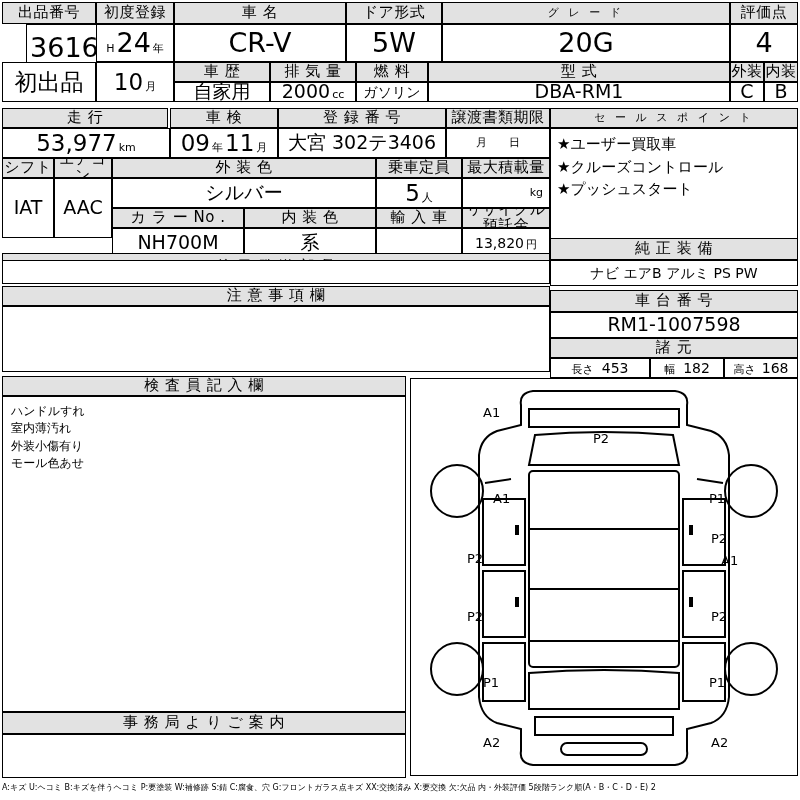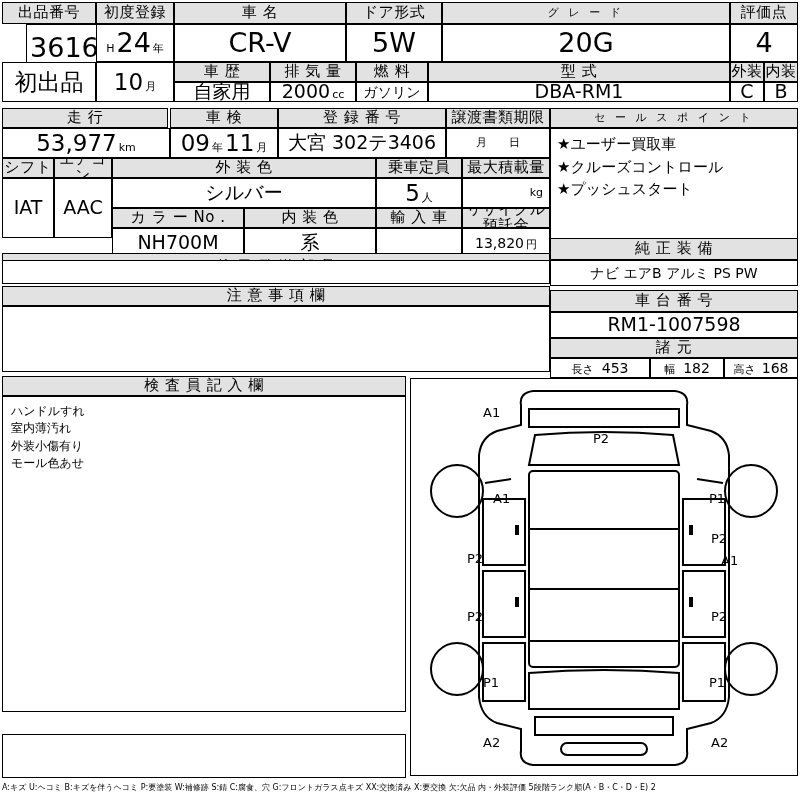--- a/index.html
+++ b/index.html
@@ -240,20 +240,21 @@
   <div class="cell hdr lbl" style="left:2px;top:376px;width:404px;height:20px;">検 査 員 記 入 欄</div>
   <div class="cell" style="left:2px;top:396px;width:404px;height:316px;align-items:flex-start;justify-content:flex-start;">
     <div class="inspect">
       <div>ハンドルすれ</div>
       <div>室内薄汚れ</div>
       <div>外装小傷有り</div>
       <div>モール色あせ</div>
     </div>
   </div>
 
+  <div class="cell hdr lbl" style="left:2px;top:712px;width:404px;height:22px;">事 務 局 よ り ご 案 内</div>
   <div class="cell" style="left:2px;top:734px;width:404px;height:44px;"></div>
 
   <div class="cell hdr lbl-sp" style="left:550px;top:108px;width:248px;height:20px;">セ ー ル ス ポ イ ン ト</div>
   <div class="cell" style="left:550px;top:128px;width:248px;height:130px;align-items:flex-start;justify-content:flex-start;">
     <div class="salespoint">
       <div>★ユーザー買取車</div>
       <div>★クルーズコントロール</div>
       <div>★プッシュスタート</div>
     </div>
   </div>

